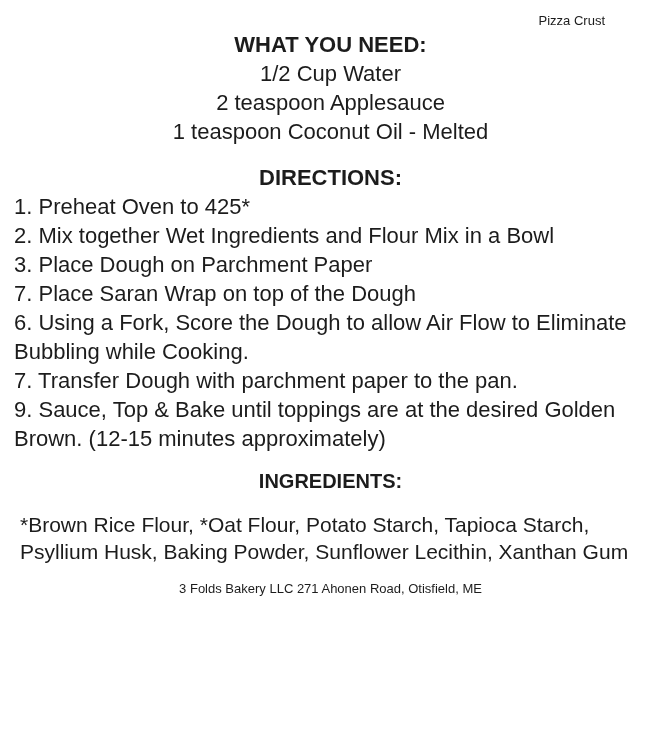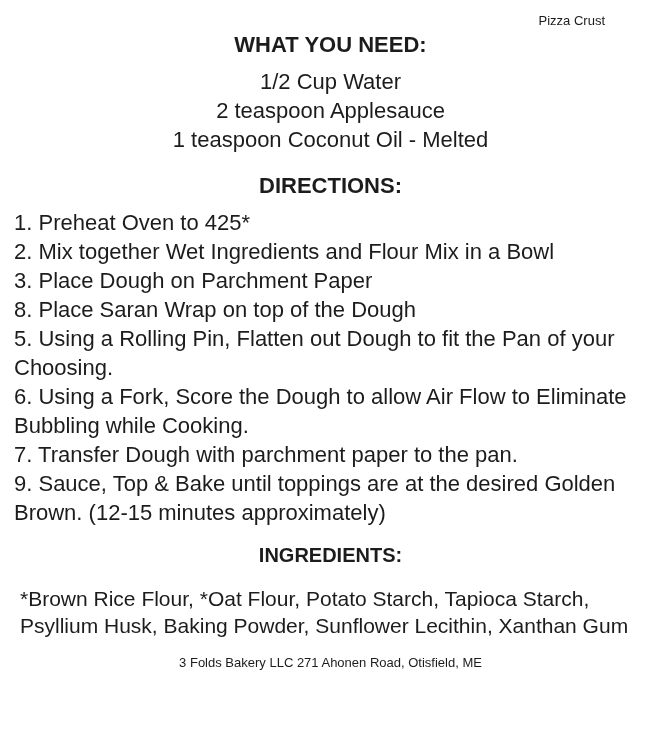--- a/index.html
+++ b/index.html
@@ -29,21 +29,21 @@
     line-height: 15px;
   }
   .center-block {
     text-align: center;
   }
   .section-heading {
     font-size: 22px;
     font-weight: bold;
     line-height: 29px;
     text-align: center;
-    margin: 8px;
+    margin: 0;
   }
   .need-section {
     margin-top: 22px;
   }
   .need-line {
     font-size: 22px;
     line-height: 29px;
   }
   .directions-heading {
     margin-top: 17px;
@@ -84,22 +84,21 @@
     <div class="need-line">1/2 Cup Water</div>
     <div class="need-line">2 teaspoon Applesauce</div>
     <div class="need-line">1 teaspoon Coconut Oil - Melted</div>
   </div>
 
   <div>
     <div class="section-heading directions-heading">DIRECTIONS:</div>
     <div class="step-line">1. Preheat Oven to 425*</div>
     <div class="step-line">2. Mix together Wet Ingredients and Flour Mix in a Bowl</div>
     <div class="step-line">3. Place Dough on Parchment Paper</div>
-    <div class="step-line">8. Place Saran Wrap on top of the Dough</div>
-    <div class="step-line">5. Using a Rolling Pin, Flatten out Dough to fit the Pan of your Choosing.</div>
+    <div class="step-line">7. Place Saran Wrap on top of the Dough</div>
     <div class="step-line">6. Using a Fork, Score the Dough to allow Air Flow to Eliminate Bubbling while Cooking.</div>
     <div class="step-line">7. Transfer Dough with parchment paper to the pan.</div>
     <div class="step-line">9. Sauce, Top &amp; Bake until toppings are at the desired Golden Brown. (12-15 minutes approximately)</div>
   </div>
 
   <div>
     <div class="section-heading ingredients-heading">INGREDIENTS:</div>
     <div class="ingredients-text">*Brown Rice Flour, *Oat Flour, Potato Starch, Tapioca Starch, Psyllium Husk, Baking Powder, Sunflower Lecithin, Xanthan Gum</div>
   </div>
 

